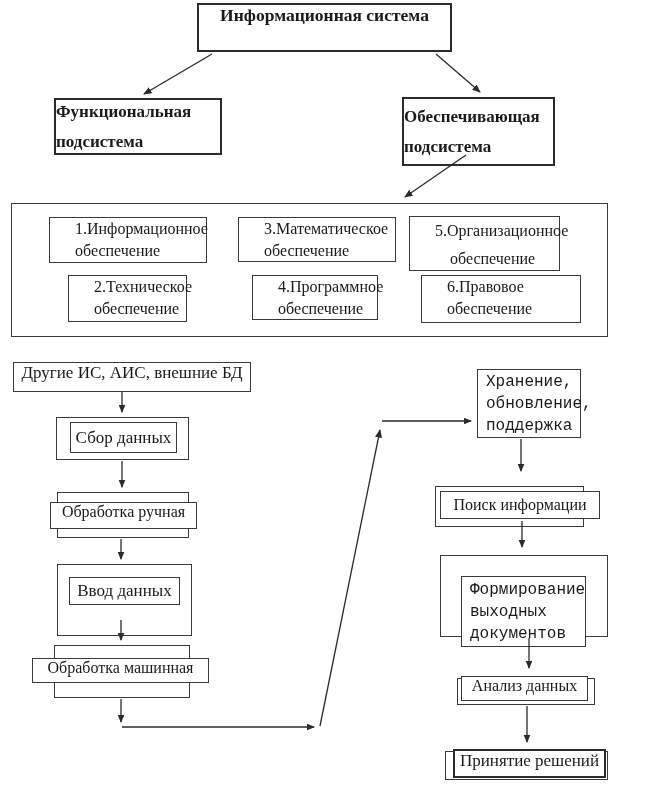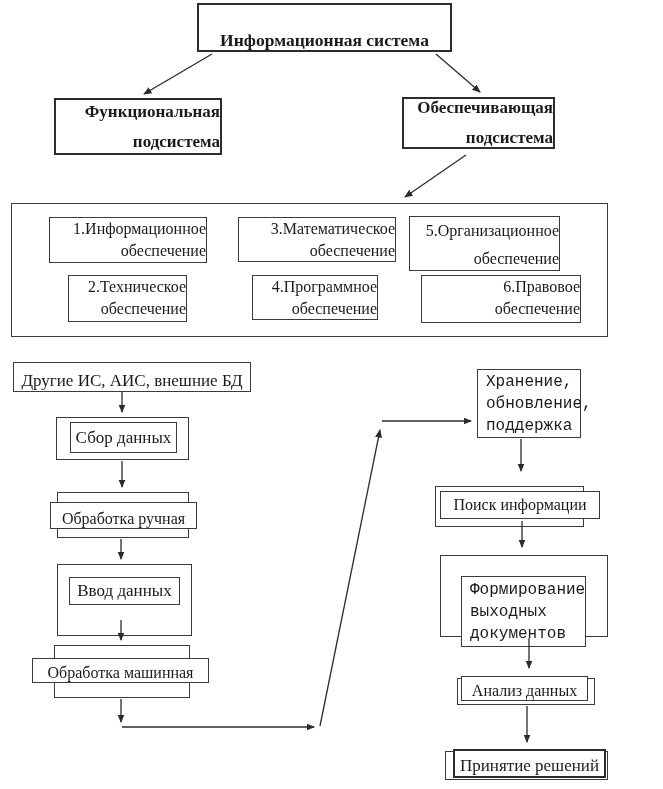--- a/index.html
+++ b/index.html
@@ -10,21 +10,21 @@
     font-family:"Liberation Serif","DejaVu Serif",serif;
     color:#1a1a1a;
     overflow:hidden;
   }
   .box{
     position:absolute;
     box-sizing:border-box;
     background:#ffffff;
     border:1px solid #3a3a3a;
     display:flex;
-    align-items:flex-end;
+    align-items:flex-start;
     justify-content:center;
     text-align:center;
     line-height:1.15;
   }
   .col{flex-direction:column;}
   .bold{font-weight:bold;}
   .b2{border-width:2px;border-color:#2c2c2c;}
   .title-box{font-size:17.5px;}
   .subsys{font-size:17px;}
   .subsys div{line-height:30px;}
@@ -75,21 +75,21 @@
 
   <div class="box bold b2 title-box" style="left:197px;top:3px;width:255px;height:49px">
     <span>Информационная система</span>
   </div>
 
   <div class="box bold b2 subsys col" style="left:54px;top:98px;width:168px;height:57px">
     <div>Функциональная</div>
     <div>подсистема</div>
   </div>
 
-  <div class="box bold b2 subsys col" style="left:402px;top:97px;width:153px;height:52px">
+  <div class="box bold b2 subsys col" style="left:402px;top:97px;width:153px;height:69px">
     <div>Обеспечивающая</div>
     <div>подсистема</div>
   </div>
 
   <div class="box container-box" style="left:11px;top:203px;width:597px;height:134px"></div>
 
   <div class="box sbox col" style="left:49px;top:217px;width:158px;height:46px">
     <div>1.Информационное</div>
     <div>обеспечение</div>
   </div>

